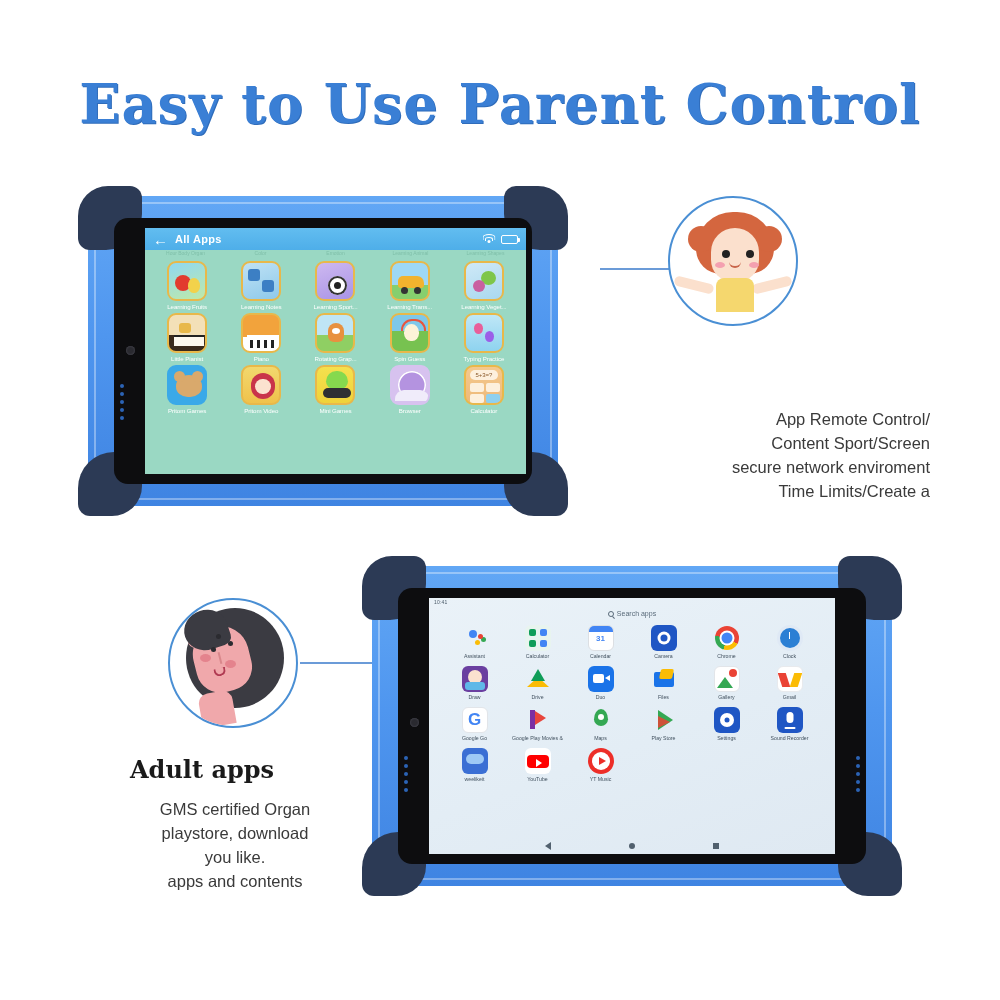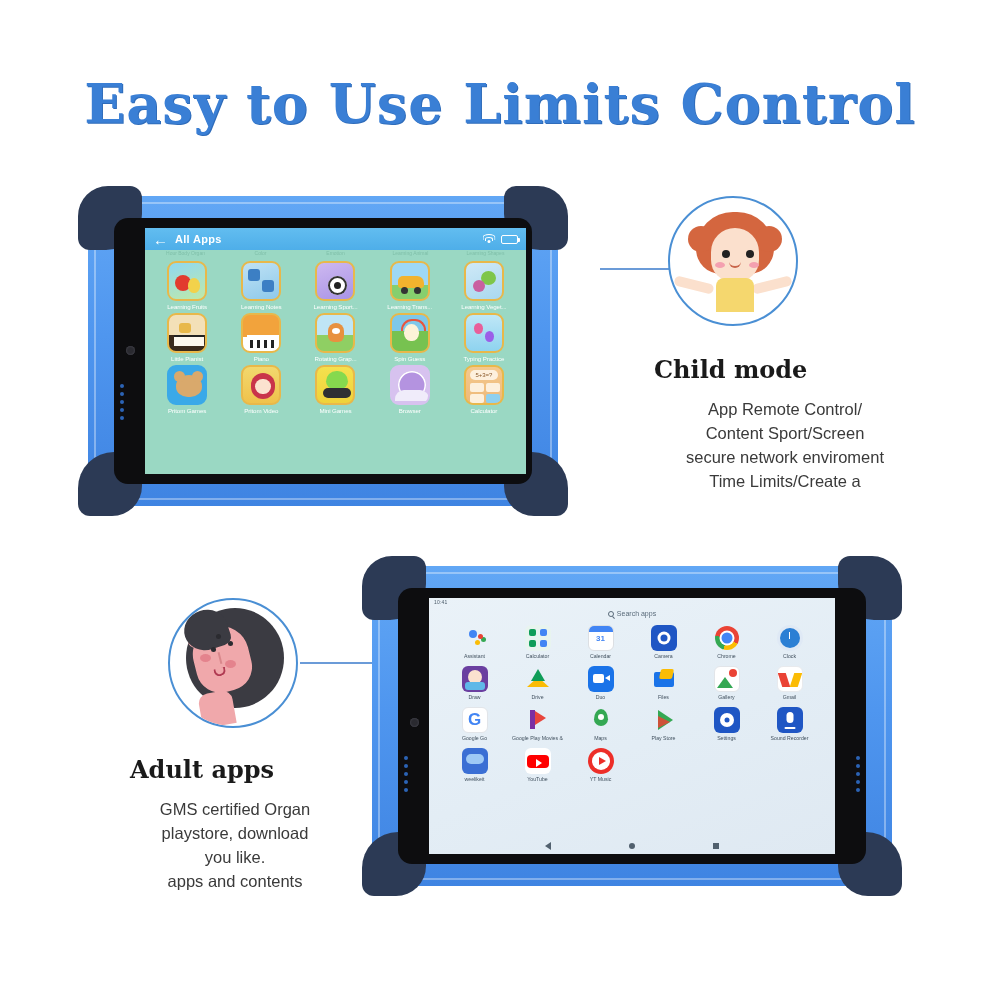--- a/index.html
+++ b/index.html
@@ -259,21 +259,21 @@
   }
   .cap-body {
     position:absolute; font-size:16.5px; color:#3a3a3a; line-height:1.45;
   }
 </style>
 </head>
 <body>
 
 <div class="page">
 
-  <div class="title">Easy to Use Limits Control</div>
+  <div class="title">Easy to Use Parent Control</div>
 
   <div class="tablet" style="left:88px; top:196px; width:470px; height:310px;">
     <div class="case"></div>
     <div class="bumper tl"></div>
     <div class="bumper tr"></div>
     <div class="bumper bl"></div>
     <div class="bumper br"></div>
 
     <div class="bezel" style="left:26px; top:22px; right:26px; bottom:22px;"></div>
     <div class="camdot" style="left:38px; top:150px;"></div>
@@ -381,22 +381,21 @@
     <div class="kid-hair"></div>
     <div class="kid-face"></div>
     <div class="kid-eye" style="left:52px; top:52px;"></div>
     <div class="kid-eye" style="left:76px; top:52px;"></div>
     <div class="kid-cheek" style="left:45px; top:64px;"></div>
     <div class="kid-cheek" style="left:79px; top:64px;"></div>
     <div class="kid-mouth"></div>
     <div class="kid-body"></div>
   </div>
 
-  <div class="cap-head" style="left:654px; top:355px;">Child mode</div>
-  <div class="cap-body" style="left:640px; top:398px; width:290px; text-align:center;">
+  <div class="cap-body" style="left:640px; top:408px; width:290px; text-align:right;">
     <div>App Remote Control/</div>
     <div>Content Sport/Screen</div>
     <div>secure network enviroment</div>
     <div>Time Limits/Create a</div>
   </div>
 
   <div class="tablet" style="left:372px; top:566px; width:520px; height:320px;">
     <div class="case"></div>
     <div class="bumper tl"></div>
     <div class="bumper tr"></div>

